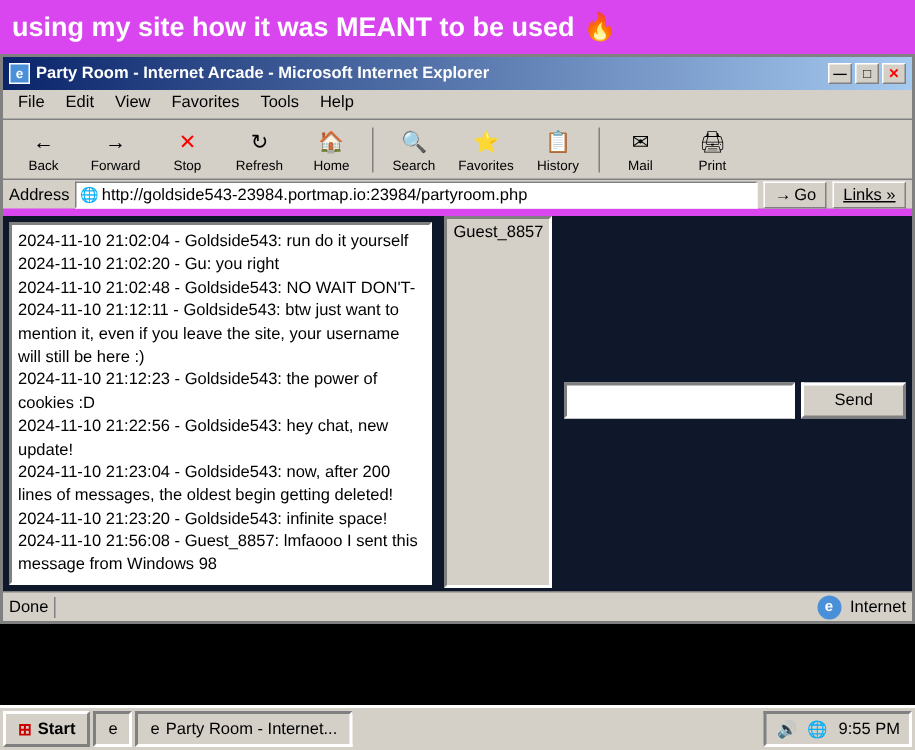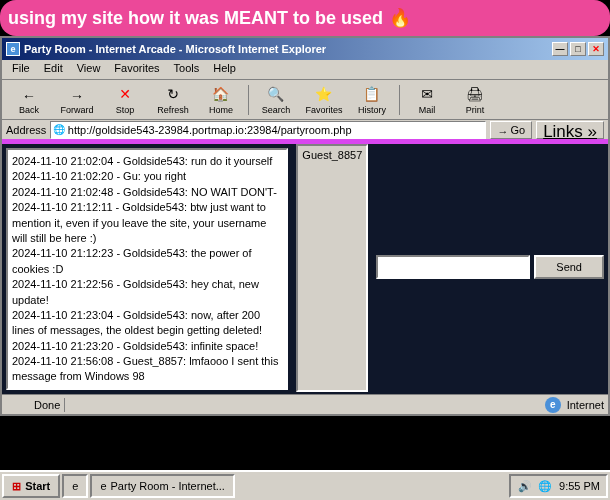--- a/index.html
+++ b/index.html
@@ -6,30 +6,29 @@
     body {
       width: 610px;
       height: 500px;
       overflow: hidden;
       font-family: Arial, sans-serif;
       background: #000;
     }
 
     
     .meme-top {
-      background: #ec4899;
+      background: #d946ef;
       color: #fff;
       font-size: 18px;
       font-weight: bold;
       padding: 4px 8px;
       display: flex;
       align-items: center;
       gap: 6px;
       height: 36px;
-      border-radius: 16px;
     }
 
     
     .ie-window {
       width: 610px;
       background: #d4d0c8;
       border: 2px solid #808080;
       box-shadow: inset 1px 1px #fff, inset -1px -1px #404040;
     }
 
@@ -179,21 +178,21 @@
       border: 1px solid;
       border-color: #fff #808080 #808080 #fff;
       cursor: pointer;
       display: flex;
       align-items: center;
       gap: 2px;
     }
     .links-btn {
       height: 18px;
       padding: 0 6px;
-      font-size: 17px;
+      font-size: 11px;
       background: #d4d0c8;
       border: 1px solid;
       border-color: #fff #808080 #808080 #fff;
       cursor: pointer;
       text-decoration: underline;
     }
 
     
     .content-area {
       background: #0f172a;
@@ -260,21 +259,20 @@
       padding: 1px 4px;
       gap: 4px;
       font-size: 11px;
       border-top: 1px solid #808080;
       height: 20px;
     }
     .status-item {
       display: flex;
       align-items: center;
       gap: 3px;
-      margin-left: 28px;
     }
     .status-sep {
       width: 1px;
       height: 14px;
       background: #808080;
     }
     .status-right {
       margin-left: auto;
       display: flex;
       align-items: center;

